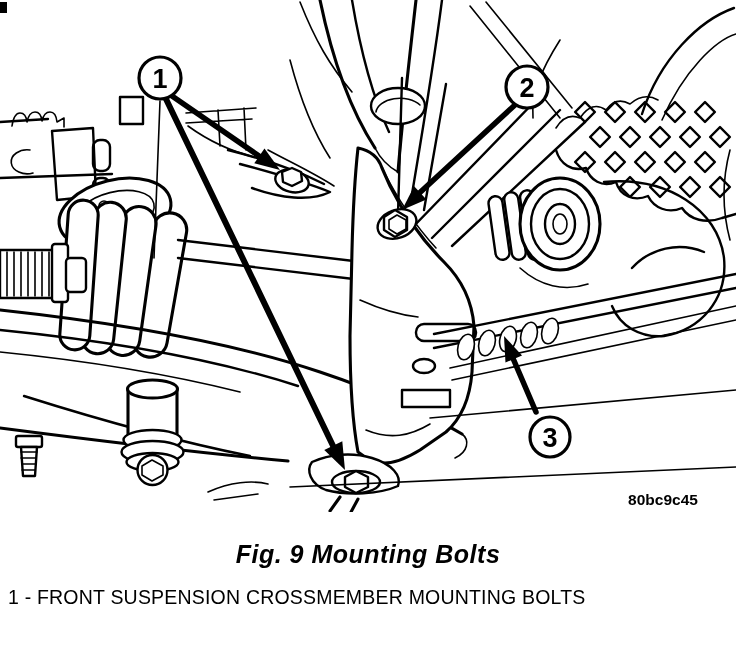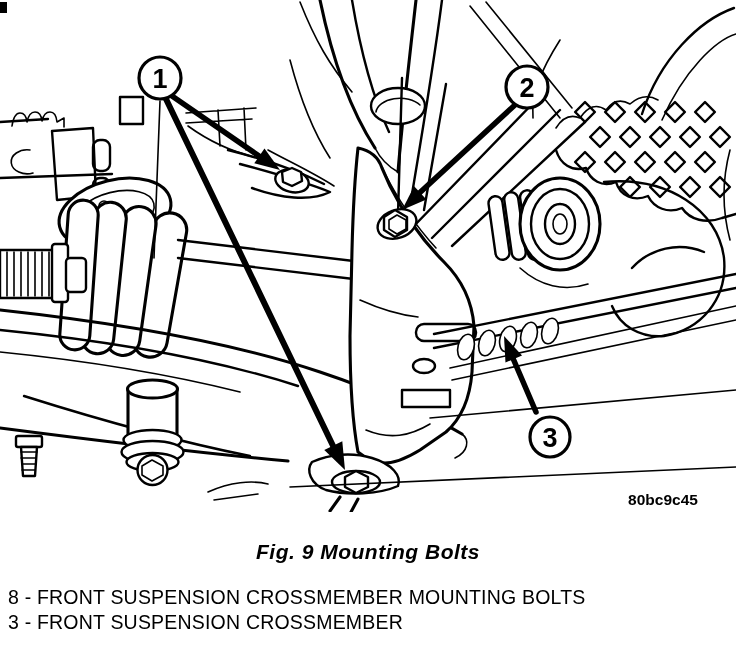--- a/index.html
+++ b/index.html
@@ -11,21 +11,21 @@
     font-family: "Liberation Sans", sans-serif;
     color: #000000;
     overflow: hidden;
   }
   .illustration { position: absolute; top: 0; left: 0; width: 736px; height: 512px; }
   .illustration svg { display: block; }
   .caption {
     position: absolute;
     top: 540px; left: 0; width: 736px;
     text-align: center;
-    font-size: 21px;
+    font-size: 25px;
     font-weight: bold;
     font-style: italic;
     letter-spacing: 0.5px;
     white-space: nowrap;
   }
   .legend {
     position: absolute;
     top: 585px; left: 8px; width: 720px;
   }
   .legend-item {
@@ -266,17 +266,16 @@
         <text class="callout-num" x="550" y="447">3</text>
       </g>
 
       <text class="code" x="663" y="505">80bc9c45</text>
     </svg>
   </div>
 
   <div class="caption">Fig. 9 Mounting Bolts</div>
 
   <div class="legend">
-    <div class="legend-item">8 - FRONT SUSPENSION CROSSMEMBER MOUNTING BOLTS</div>
-    <div class="legend-item">3 - FRONT SUSPENSION CROSSMEMBER</div>
+    <div class="legend-item">1 - FRONT SUSPENSION CROSSMEMBER MOUNTING BOLTS</div>
   </div>
 
 </div>
 
 </body></html>

